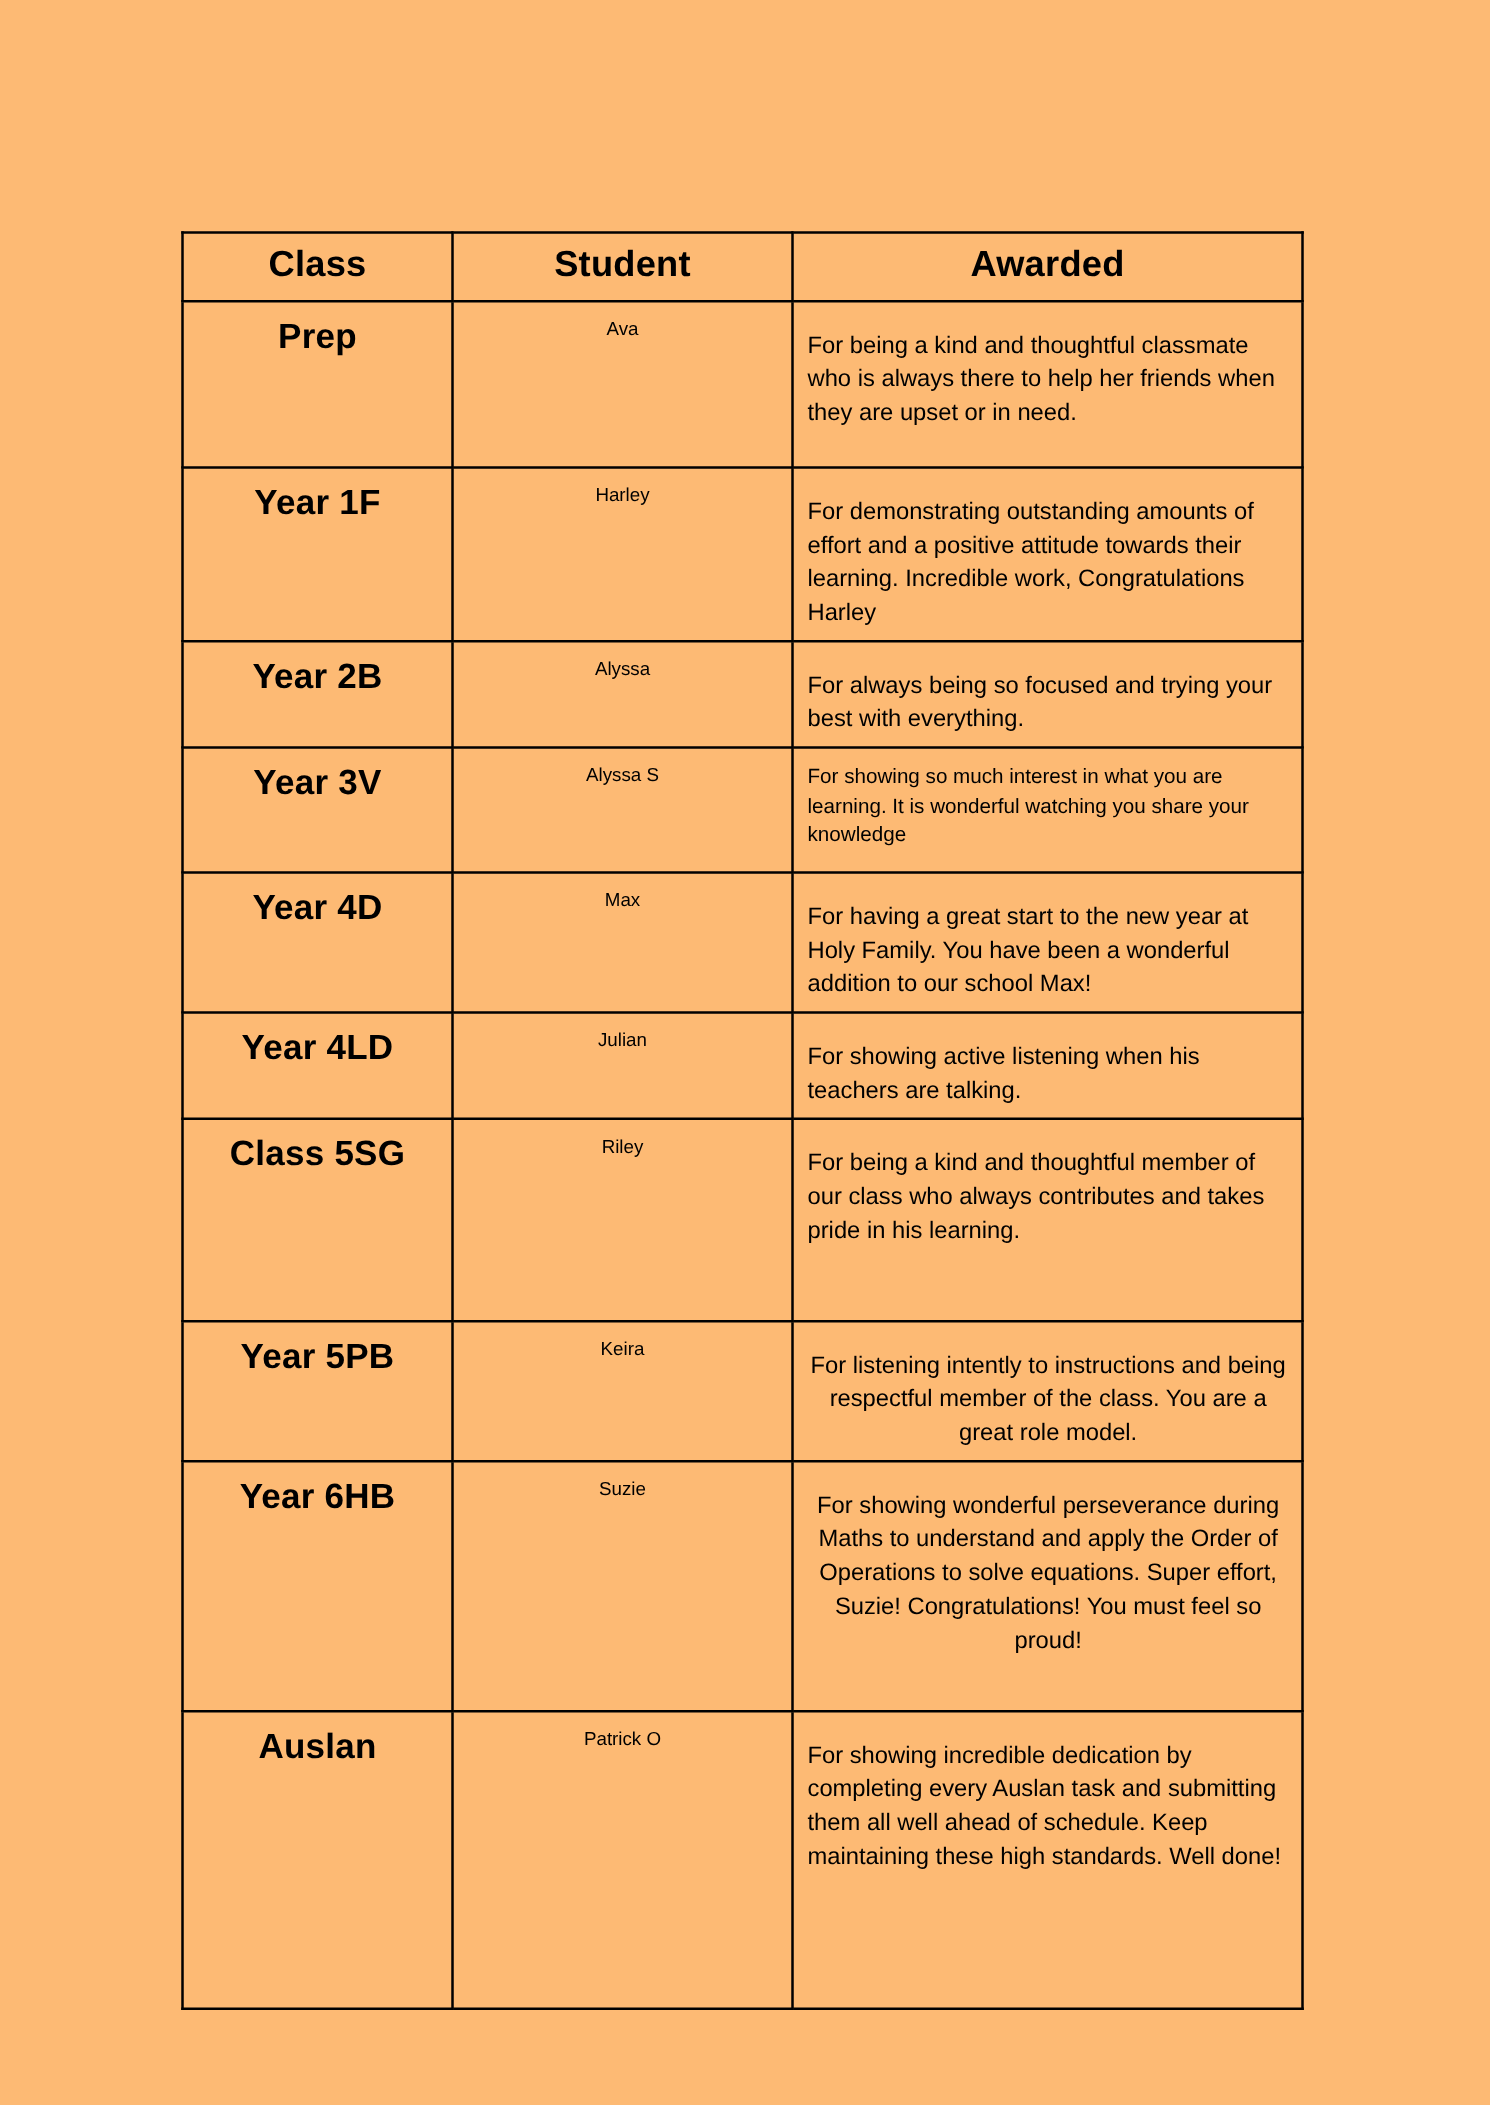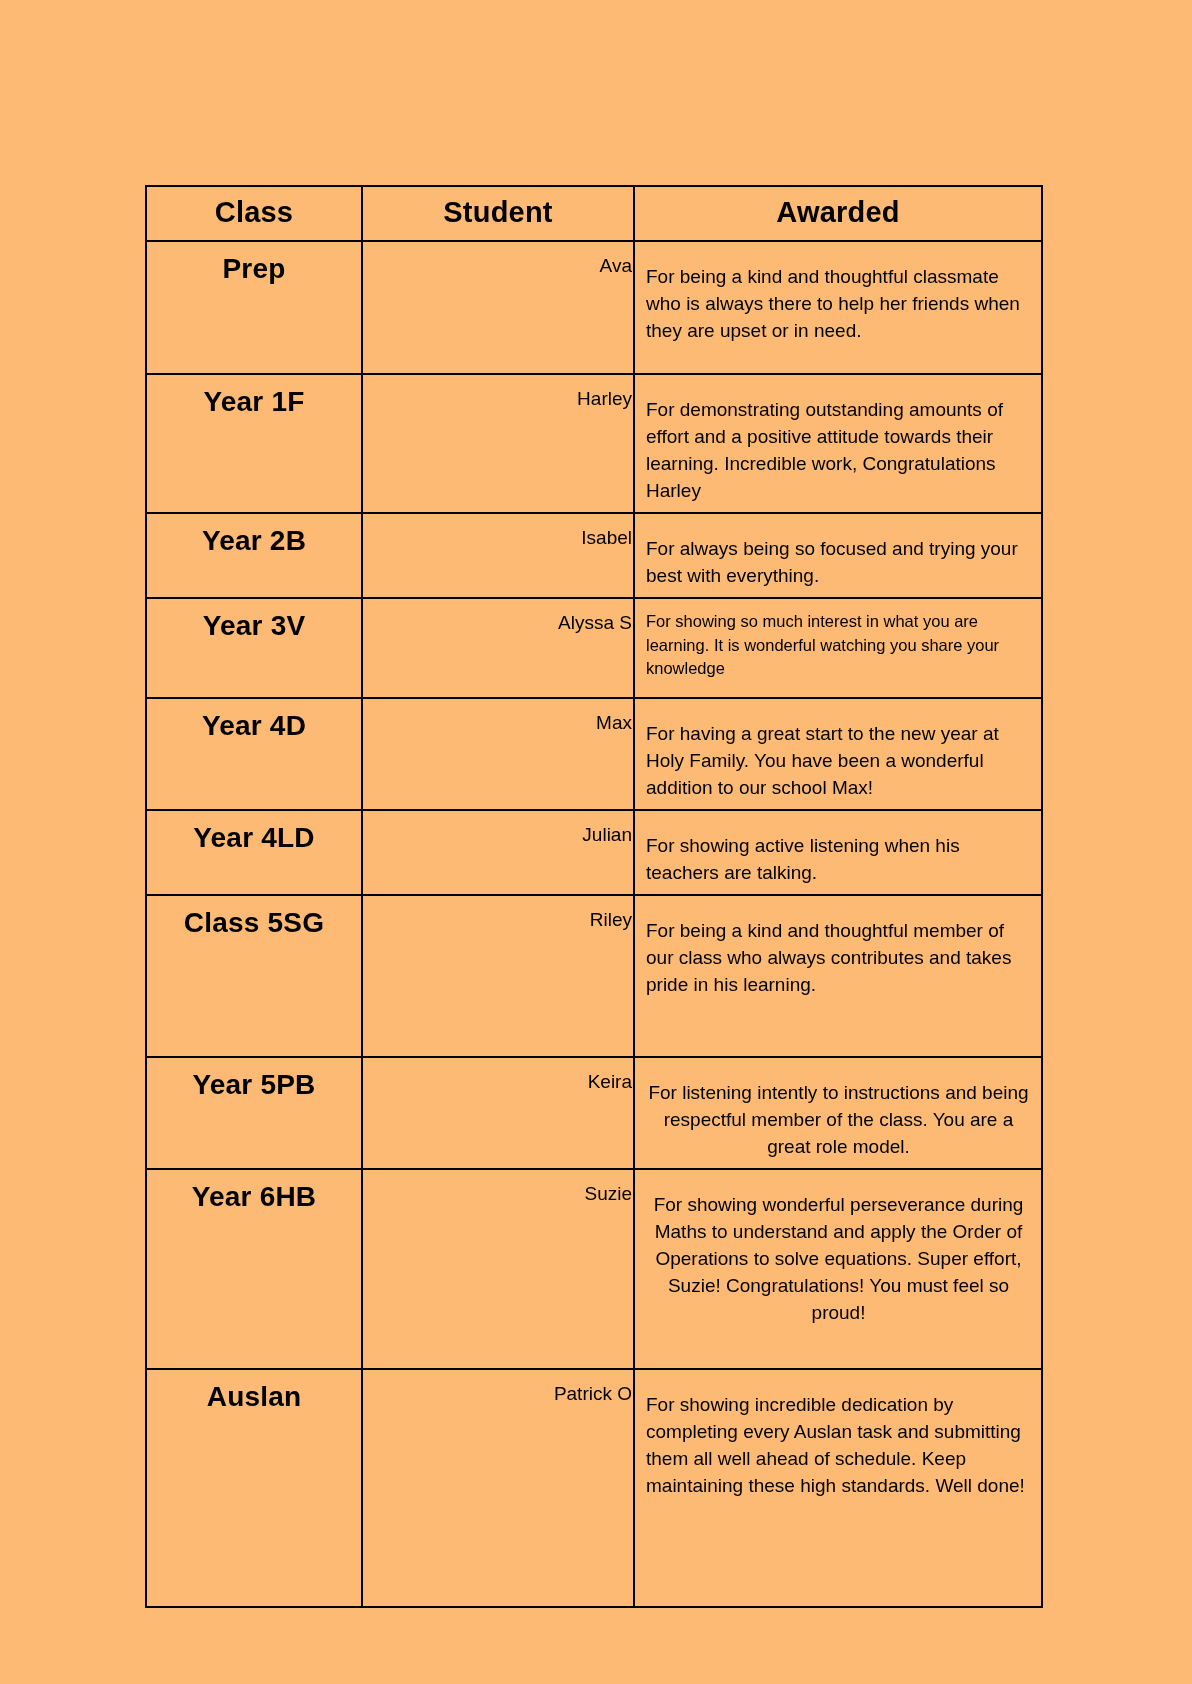--- a/index.html
+++ b/index.html
@@ -45,22 +45,22 @@
   
   td.cls {
     font-size: 28px;
     font-weight: bold;
     text-align: center;
     padding-top: 11px;
     letter-spacing: 0.2px;
   }
   
   td.stu {
-    font-size: 19px;
-    text-align: right;
+    font-size: 15px;
+    text-align: center;
     padding-top: 13px;
   }
   
   td.awd {
     font-size: 19px;
     line-height: 27px;
     text-align: left;
     padding: 21px 10px 8px 11px;
   }
   
@@ -111,21 +111,21 @@
         <td class="stu">Ava</td>
         <td class="awd">For being a kind and thoughtful classmate who is always there to help her friends when they are upset or in need.</td>
       </tr>
       <tr class="r1">
         <td class="cls">Year 1F</td>
         <td class="stu">Harley</td>
         <td class="awd">For demonstrating outstanding amounts of effort and a positive attitude towards their learning. Incredible work, Congratulations Harley</td>
       </tr>
       <tr class="r2">
         <td class="cls">Year 2B</td>
-        <td class="stu">Isabel</td>
+        <td class="stu">Alyssa</td>
         <td class="awd">For always being so focused and trying your best with everything.</td>
       </tr>
       <tr class="r3">
         <td class="cls">Year 3V</td>
         <td class="stu">Alyssa S</td>
         <td class="awd">For showing so much interest in what you are learning. It is wonderful watching you share your knowledge</td>
       </tr>
       <tr class="r4">
         <td class="cls">Year 4D</td>
         <td class="stu">Max</td>

